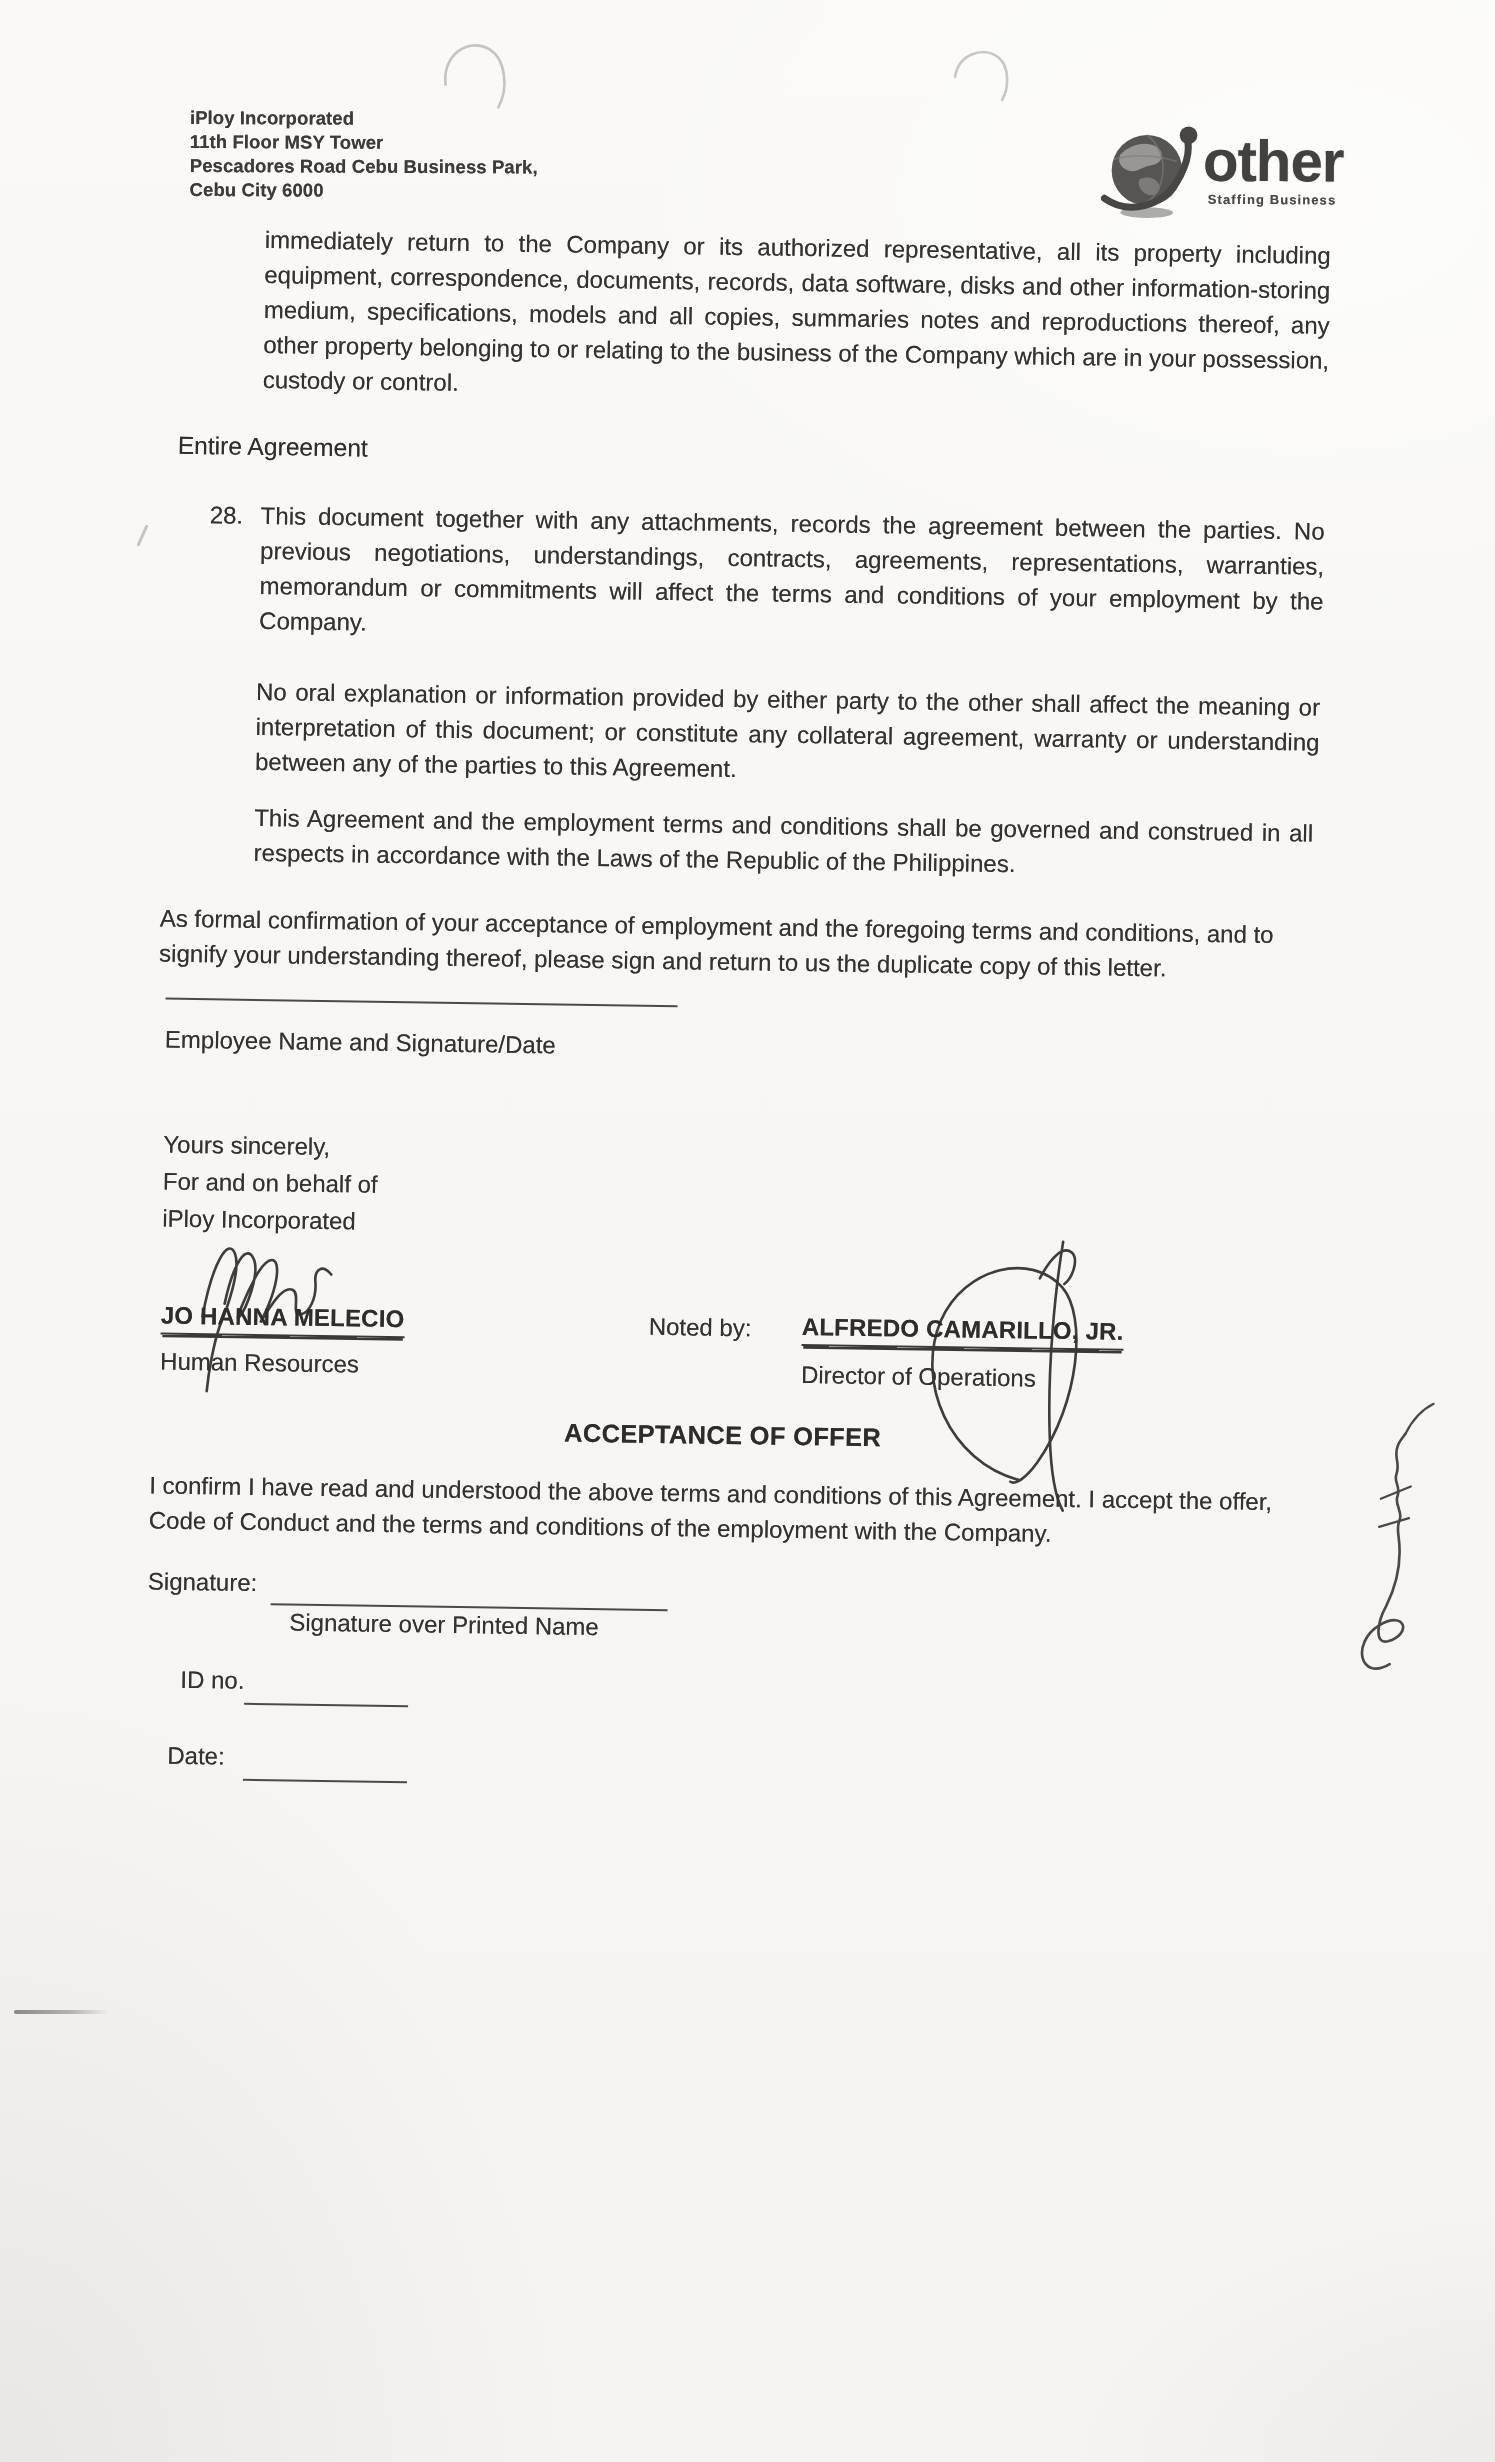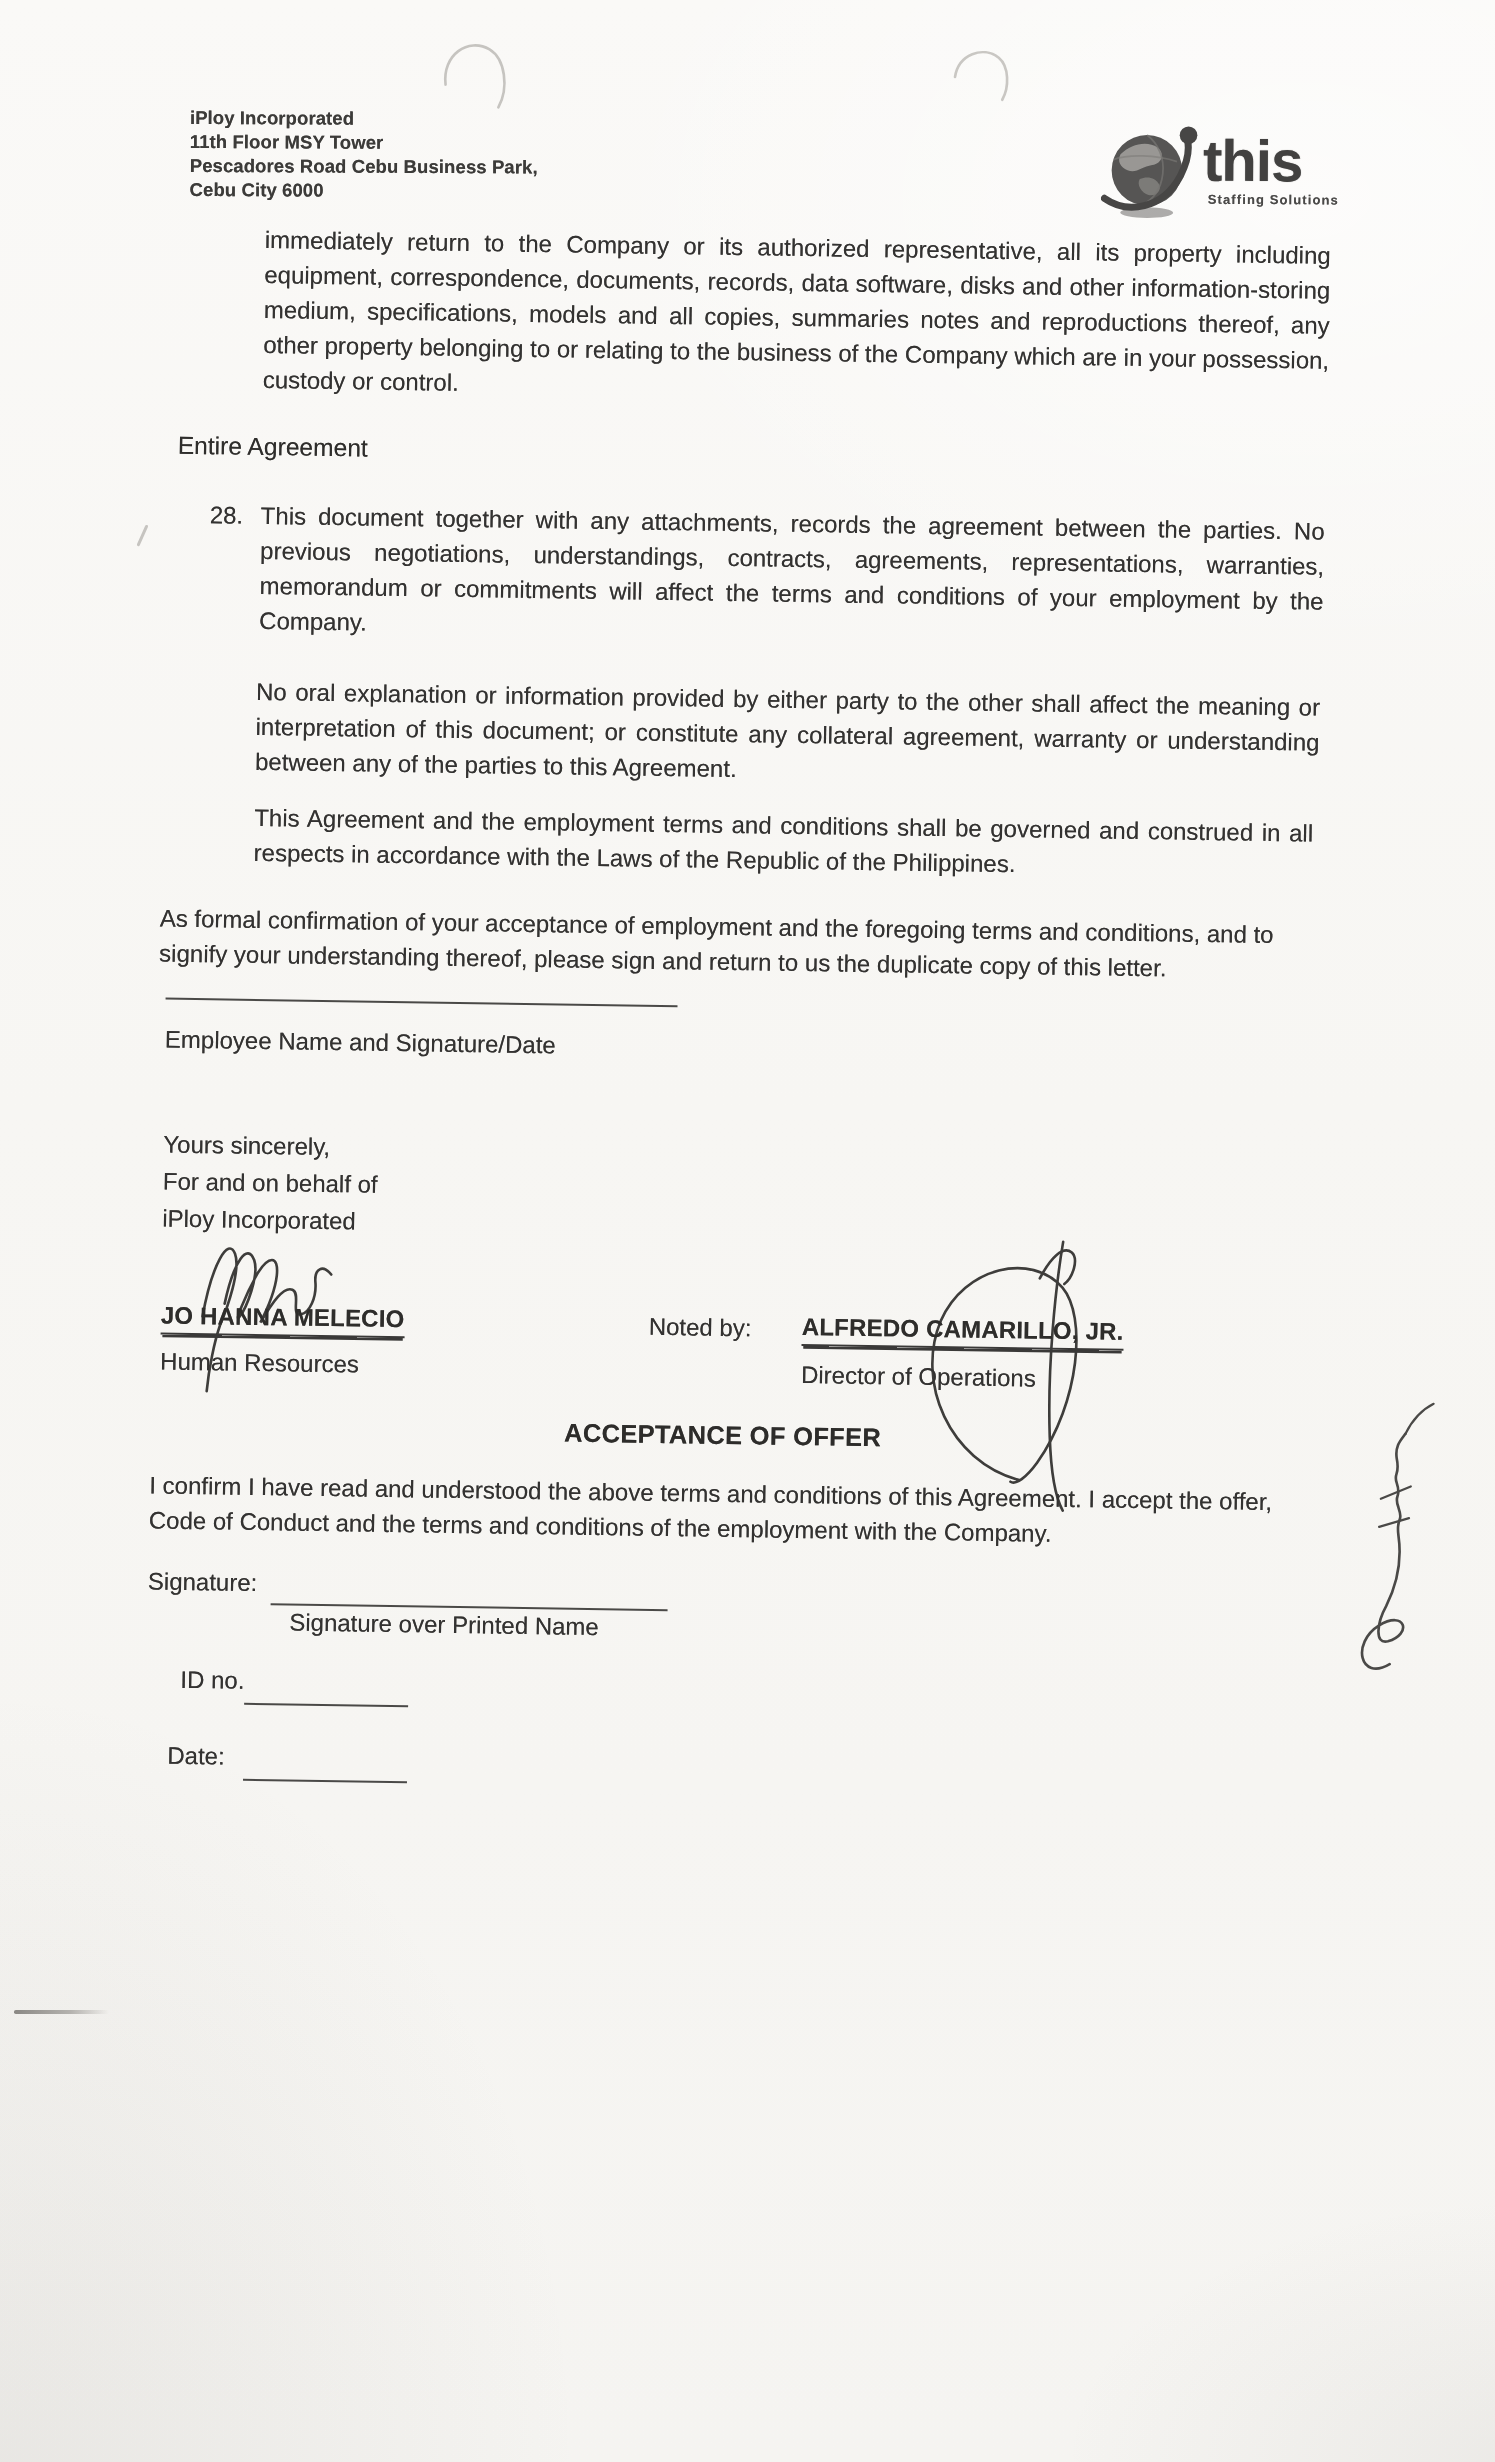--- a/index.html
+++ b/index.html
@@ -125,22 +125,22 @@
     <svg class="logo-globe" width="106" height="97" viewBox="0 0 120 110">
       <ellipse cx="52" cy="100" rx="30" ry="6" fill="#6b6a68" opacity="0.55"></ellipse>
       <circle cx="52" cy="52" r="40" fill="#565554"></circle>
       <path d="M22,34 C 34,22 52,18 64,26 C 72,32 70,44 58,46 C 46,48 40,56 30,52 C 22,49 18,42 22,34 Z" fill="#a5a3a0" opacity="0.85"></path>
       <path d="M44,62 C 52,58 62,60 66,68 C 69,75 62,82 54,80 C 46,78 40,68 44,62 Z" fill="#8d8b88" opacity="0.7"></path>
       <path d="M52,12 C 65,22 72,38 70,56 C 68,74 58,86 46,92" fill="none" stroke="#777674" stroke-width="2" opacity="0.7"></path>
       <path d="M14,40 C 30,34 62,34 86,42" fill="none" stroke="#7d7b78" stroke-width="2" opacity="0.6"></path>
       <path d="M4,84 C 30,102 70,96 90,58 C 98,42 100,28 98,18" fill="none" stroke="#474645" stroke-width="8" stroke-linecap="round"></path>
       <circle cx="99" cy="12" r="10" fill="#474645"></circle>
     </svg>
-    <div class="logo-brand">this</div>
-    <div class="logo-tagline">Staffing Solutions</div>
+    <div class="logo-brand">other</div>
+    <div class="logo-tagline">Staffing Business</div>
   </div>
 
   <div class="bodywrap">
 
     <div class="par just intro ink">immediately return to the Company or its authorized representative, all its property including equipment, correspondence, documents, records, data software, disks and other information-storing medium, specifications, models and all copies, summaries notes and reproductions thereof, any other property belonging to or relating to the business of the Company which are in your possession, custody or control.</div>
 
     <div class="section-heading ink">Entire Agreement</div>
 
     <div class="clause">
       <div class="clause-num ink">28.</div>

